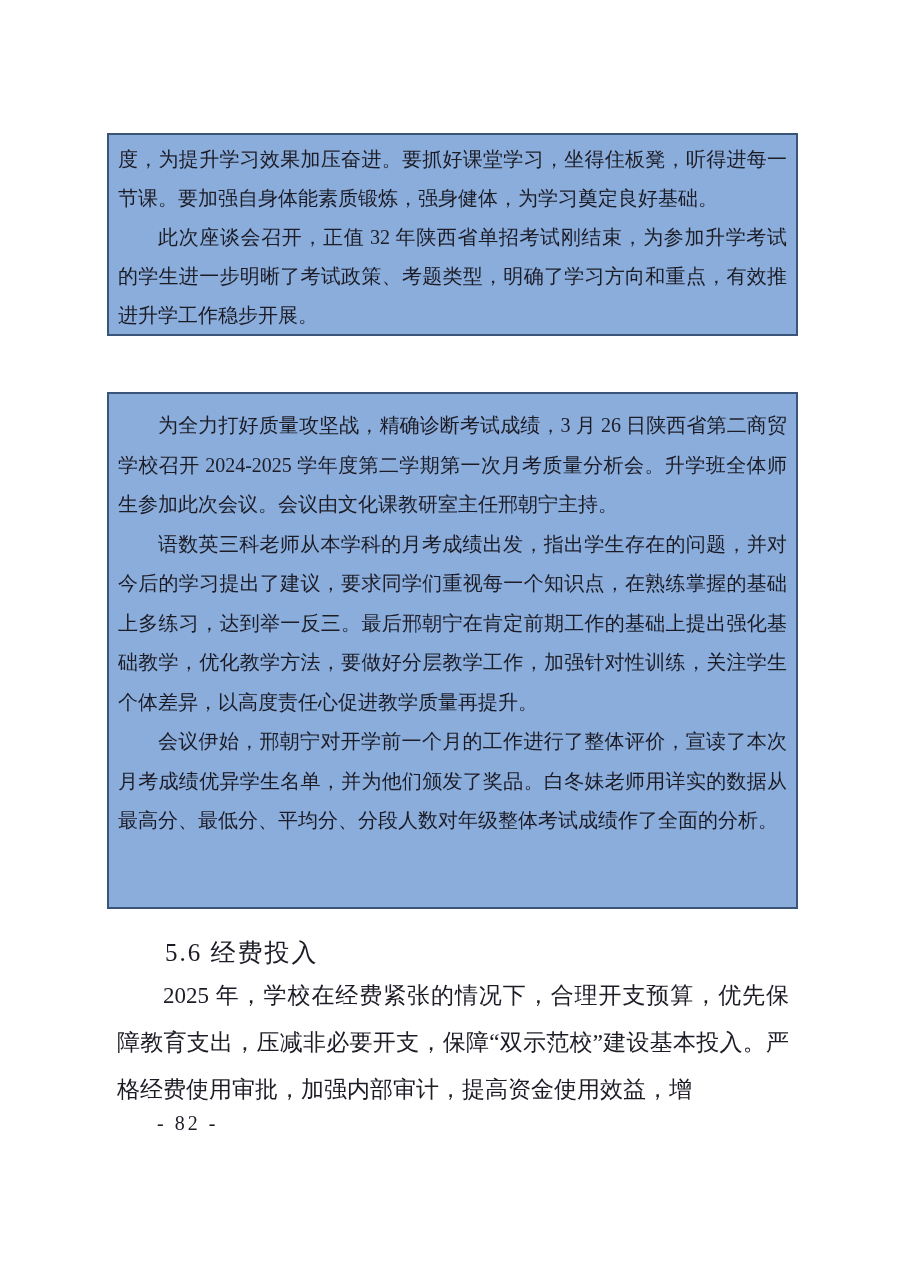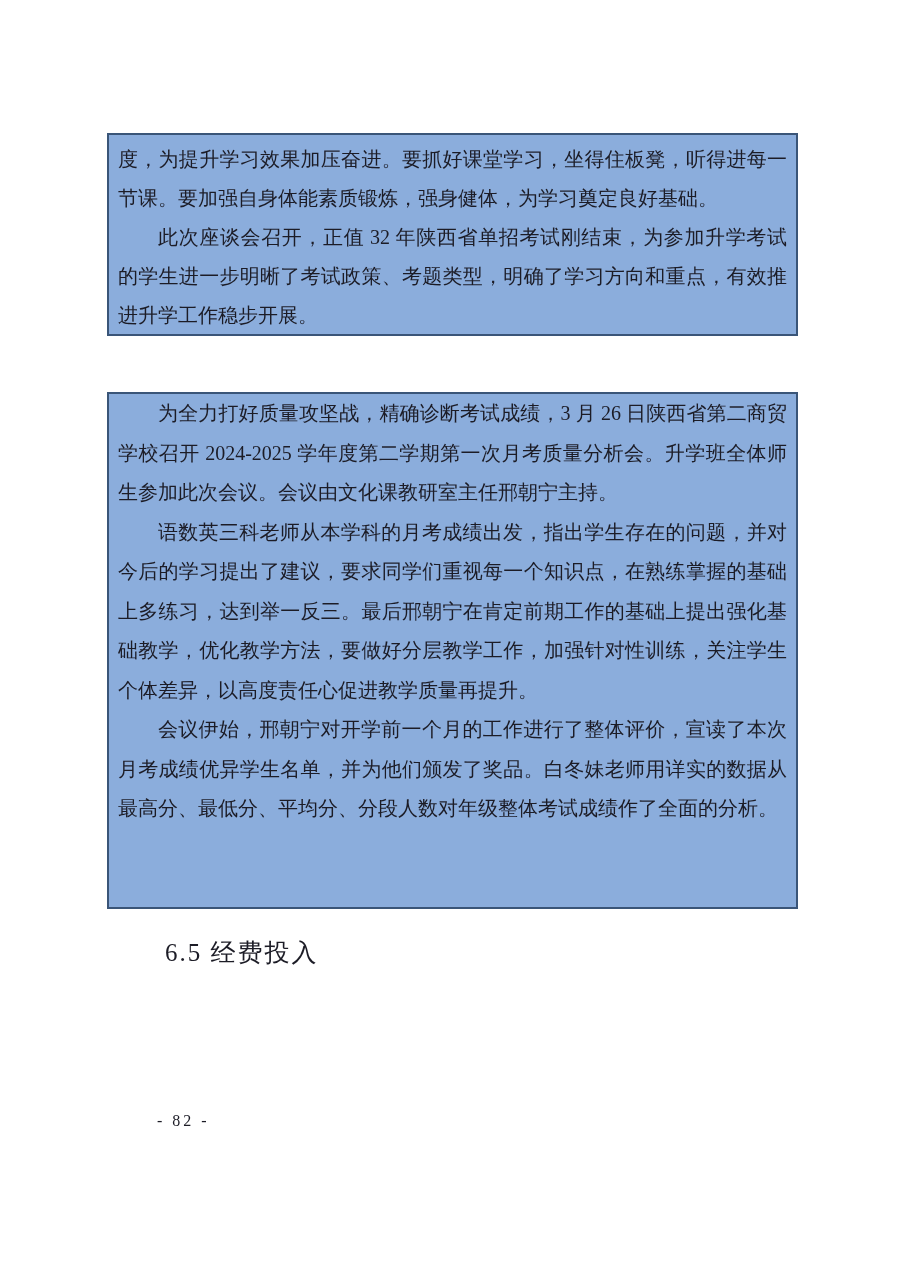--- a/index.html
+++ b/index.html
@@ -31,21 +31,21 @@
   .box2 { top: 392px; height: 517px; }
   .case-title {
     height: 39px;
     line-height: 39px;
     border-bottom: 2px solid #3a5578;
     padding-left: 44px;
     font-size: 20px;
     white-space: nowrap;
     overflow: hidden;
   }
-  .case-body { padding: 0 9px 0 9px; }
+  .case-body { padding: 12px 9px 0 9px; }
   .case-body p {
     margin: 0;
     font-size: 20px;
     line-height: 39.5px;
     text-align: justify;
   }
   .indent { text-indent: 2em; }
   .section-heading {
     position: absolute;
     left: 165px;
@@ -63,21 +63,21 @@
     margin: 0;
     font-size: 23px;
     line-height: 47px;
     text-align: justify;
     text-indent: 2em;
   }
   .page-number {
     position: absolute;
     left: 157px;
     top: 1112px;
-    font-size: 16px;
+    font-size: 20px;
     letter-spacing: 3px;
   }
 </style>
 </head>
 <body>
 
 <div class="page">
 
   <div class="callout box1">
     <p>度，为提升学习效果加压奋进。要抓好课堂学习，坐得住板凳，听得进每一节课。要加强自身体能素质锻炼，强身健体，为学习奠定良好基础。</p>
@@ -85,18 +85,19 @@
   </div>
 
   <div class="callout box2">
     <div class="case-body">
       <p class="indent">为全力打好质量攻坚战，精确诊断考试成绩，3 月 26 日陕西省第二商贸学校召开 2024-2025 学年度第二学期第一次月考质量分析会。升学班全体师生参加此次会议。会议由文化课教研室主任邢朝宁主持。</p>
       <p class="indent">语数英三科老师从本学科的月考成绩出发，指出学生存在的问题，并对今后的学习提出了建议，要求同学们重视每一个知识点，在熟练掌握的基础上多练习，达到举一反三。最后邢朝宁在肯定前期工作的基础上提出强化基础教学，优化教学方法，要做好分层教学工作，加强针对性训练，关注学生个体差异，以高度责任心促进教学质量再提升。</p>
       <p class="indent">会议伊始，邢朝宁对开学前一个月的工作进行了整体评价，宣读了本次月考成绩优异学生名单，并为他们颁发了奖品。白冬妹老师用详实的数据从最高分、最低分、平均分、分段人数对年级整体考试成绩作了全面的分析。</p>
     </div>
   </div>
 
-  <h3 class="section-heading">6.5 经费投入</h3>
+  <h3 class="section-heading">5.6 经费投入</h3>
 
+  <p class="section-para">2025 年，学校在经费紧张的情况下，合理开支预算，优先保障教育支出，压减非必要开支，保障“双示范校”建设基本投入。严格经费使用审批，加强内部审计，提高资金使用效益，增</p>
 
   <div class="page-number">- 82 -</div>
 
 </div>
 
 </body></html>

